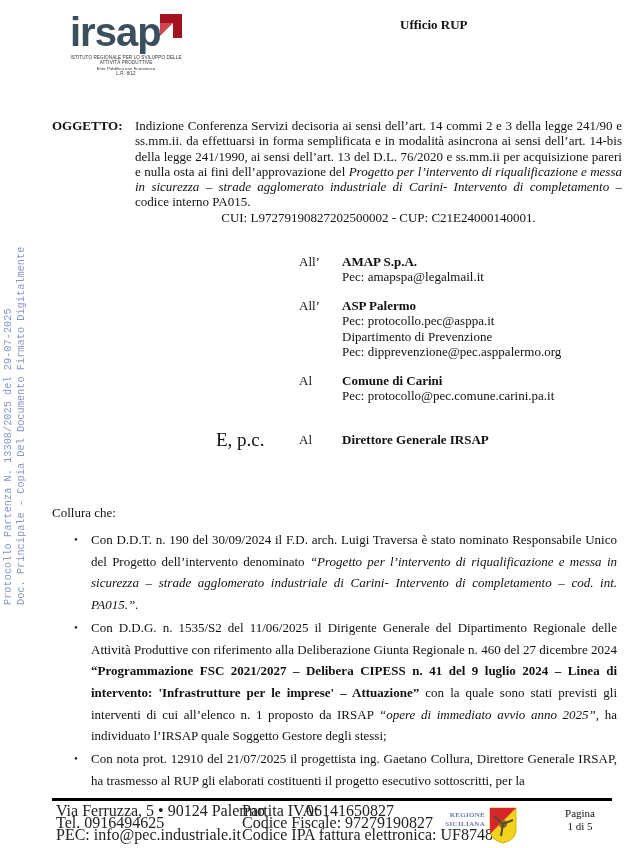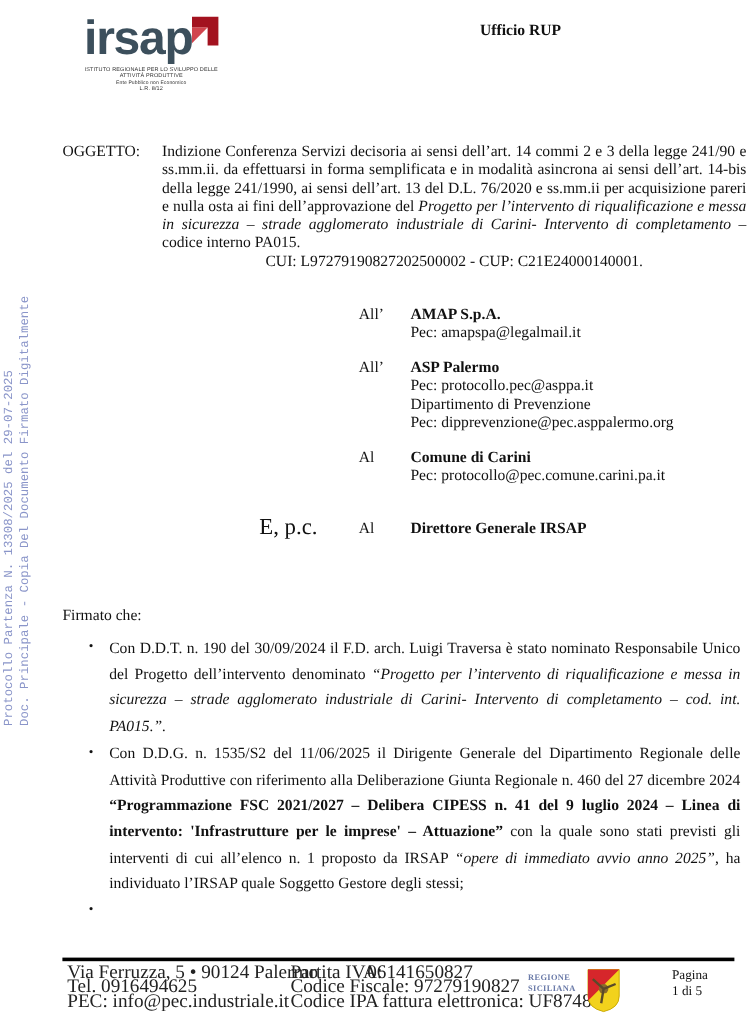--- a/index.html
+++ b/index.html
@@ -15,21 +15,21 @@
   .logo-sub { position: absolute; left: 56px; top: 55px; width: 140px; text-align: center; font-family: "Liberation Sans", "DejaVu Sans", sans-serif; font-size: 4.6px; line-height: 5.4px; color: #333; text-transform: uppercase; letter-spacing: 0.1px; }
   .logo-sub .small { text-transform: none; font-size: 4.2px; }
   .hashtag { position: absolute; left: 52px; top: 86px; font-size: 10.5px; color: #111; letter-spacing: -0.2px; }
   .office { position: absolute; left: 400px; top: 17px; font-weight: bold; font-size: 13px; text-align: center; }
 
   
   .watermark { position: absolute; left: 2px; top: 605px; transform-origin: 0 0; transform: rotate(-90deg); font-family: "Liberation Mono", "DejaVu Sans Mono", monospace; font-size: 10.3px; line-height: 12.5px; color: #8a95c9; white-space: pre; }
 
   
   .subject { position: absolute; left: 52px; top: 118px; width: 570px; font-size: 13px; line-height: 15.3px; }
-  .subject-label { position: absolute; left: 0; top: 0; font-weight: normal; }
+  .subject-label { position: absolute; left: 0; top: 0; font-weight: bold; }
   .subject-body { position: absolute; left: 83px; top: 0; width: 487px; text-align: justify; }
   .subject-body p { text-align: justify; }
   .it { font-style: italic; }
 
   
   .recipients { position: absolute; left: 0; top: 0; width: 625px; font-size: 13px; line-height: 15.3px; }
   .rcpt { position: absolute; left: 299px; }
   .rcpt-prefix { position: absolute; left: 0; top: 0; width: 40px; }
   .rcpt-body { position: absolute; left: 43px; top: 0; width: 300px; white-space: nowrap; }
   .rcpt-name { font-weight: bold; }
@@ -42,23 +42,23 @@
   .bullet-dot { position: absolute; left: 22px; top: 0; font-size: 11px; }
   .bi { font-weight: bold; }
 
   
   .footer-rule { position: absolute; left: 52px; top: 798px; width: 560px; height: 3px; background: #000; }
   .footer { position: absolute; top: 805px; font-size: 16px; line-height: 11.8px; color: #222; white-space: nowrap; }
   .f-left { left: 56px; }
   .f-mid { left: 242px; }
   .f-mid .tab { display: inline-block; width: 64px; }
   .f-region { position: absolute; left: 440px; top: 806px; width: 80px; height: 40px; }
-  .region-text { position: absolute; left: 0; top: 5px; width: 45px; text-align: left; font-size: 7px; line-height: 8.5px; font-weight: bold; color: #6a7aa8; letter-spacing: 0.3px; }
+  .region-text { position: absolute; left: 0; top: 5px; width: 45px; text-align: right; font-size: 7px; line-height: 8.5px; font-weight: bold; color: #6a7aa8; letter-spacing: 0.3px; }
   .region-shield { position: absolute; left: 48px; top: 0; width: 30px; height: 38px; }
-  .f-page { position: absolute; left: 560px; top: 807px; font-size: 11px; line-height: 13px; width: 40px; }
+  .f-page { position: absolute; left: 560px; top: 807px; font-size: 11px; line-height: 13px; text-align: center; width: 40px; }
 </style>
 </head>
 <body>
 
 <div class="page">
 
   <div class="logo">
     <span class="logo-word">irsap</span>
     <svg class="logo-arrow" viewBox="0 0 30 30">
       <polygon points="6,4 28,4 28,28 19,28 19,13 6,13" fill="#a3121f"></polygon>
@@ -109,32 +109,33 @@
     </div>
     <div class="ep">E, p.c.</div>
     <div class="rcpt" style="top:432px;">
       <span class="rcpt-prefix">Al</span>
       <div class="rcpt-body">
         <div class="rcpt-name">Direttore Generale IRSAP</div>
       </div>
     </div>
   </div>
 
-  <div class="premesso">Firmato che:</div>
+  <div class="premesso">Collura che:</div>
   <div class="bullets">
     <div class="bullet">
       <span class="bullet-dot">•</span>
       <span>Con D.D.T. n. 190 del 30/09/2024 il F.D. arch. Luigi Traversa è stato nominato Responsabile Unico del Progetto dell’intervento denominato </span><span class="it">“Progetto per l’intervento di riqualificazione e messa in sicurezza – strade agglomerato industriale di Carini- Intervento di completamento – cod. int. PA015.”.</span>
     </div>
     <div class="bullet">
       <span class="bullet-dot">•</span>
       <span>Con D.D.G. n. 1535/S2 del 11/06/2025 il Dirigente Generale del Dipartimento Regionale delle Attività Produttive con riferimento alla Deliberazione Giunta Regionale n. 460 del 27 dicembre 2024 </span><span class="bi">“Programmazione FSC 2021/2027 – Delibera CIPESS n. 41 del 9 luglio 2024 – Linea di intervento: 'Infrastrutture per le imprese' – Attuazione”</span><span> con la quale sono stati previsti gli interventi di cui all’elenco n. 1 proposto da IRSAP </span><span class="it">“opere di immediato avvio anno 2025”</span><span>, ha individuato l’IRSAP quale Soggetto Gestore degli stessi;</span>
     </div>
     <div class="bullet">
       <span class="bullet-dot">•</span>
+      <span>Con nota prot. 12910 del 21/07/2025 il progettista ing. Gaetano Collura, Direttore Generale IRSAP, ha trasmesso al RUP gli elaborati costituenti il progetto esecutivo sottoscritti, per la</span>
     </div>
   </div>
 
   <div class="footer-rule"></div>
   <div class="footer f-left">
     <div>Via Ferruzza, 5 • 90124 Palermo</div>
     <div>Tel. 0916494625</div>
     <div>PEC: info@pec.industriale.it</div>
   </div>
   <div class="footer f-mid">

